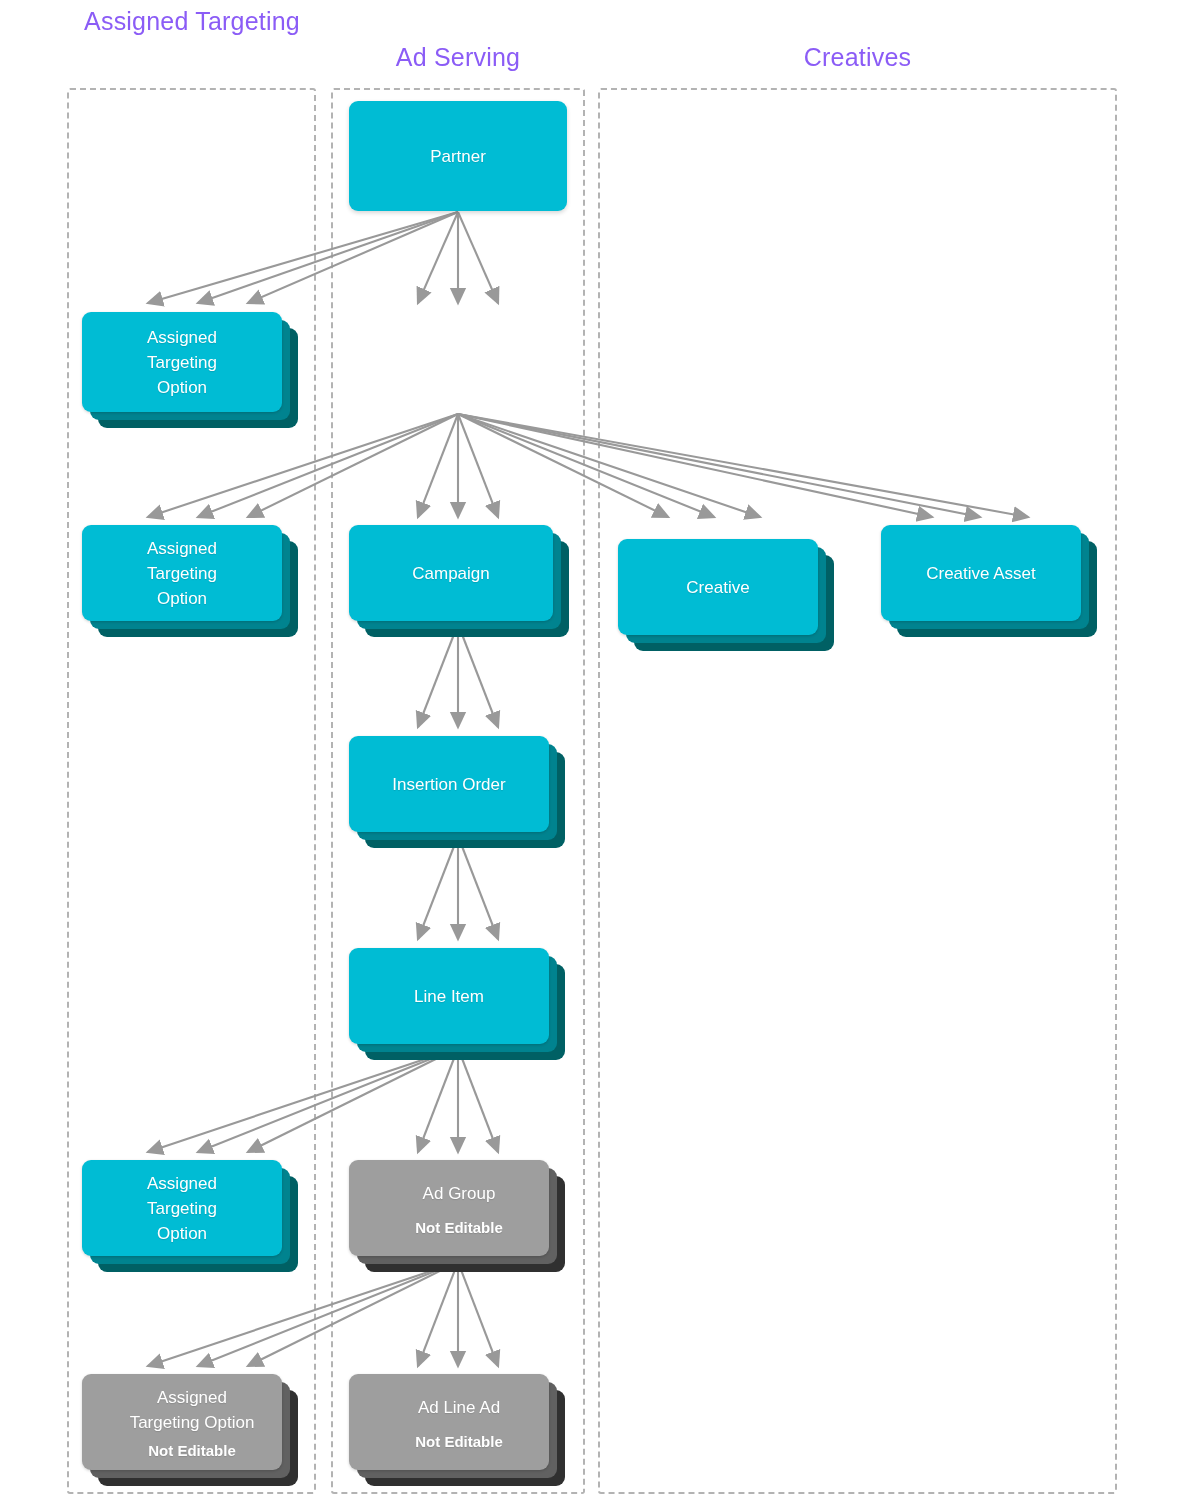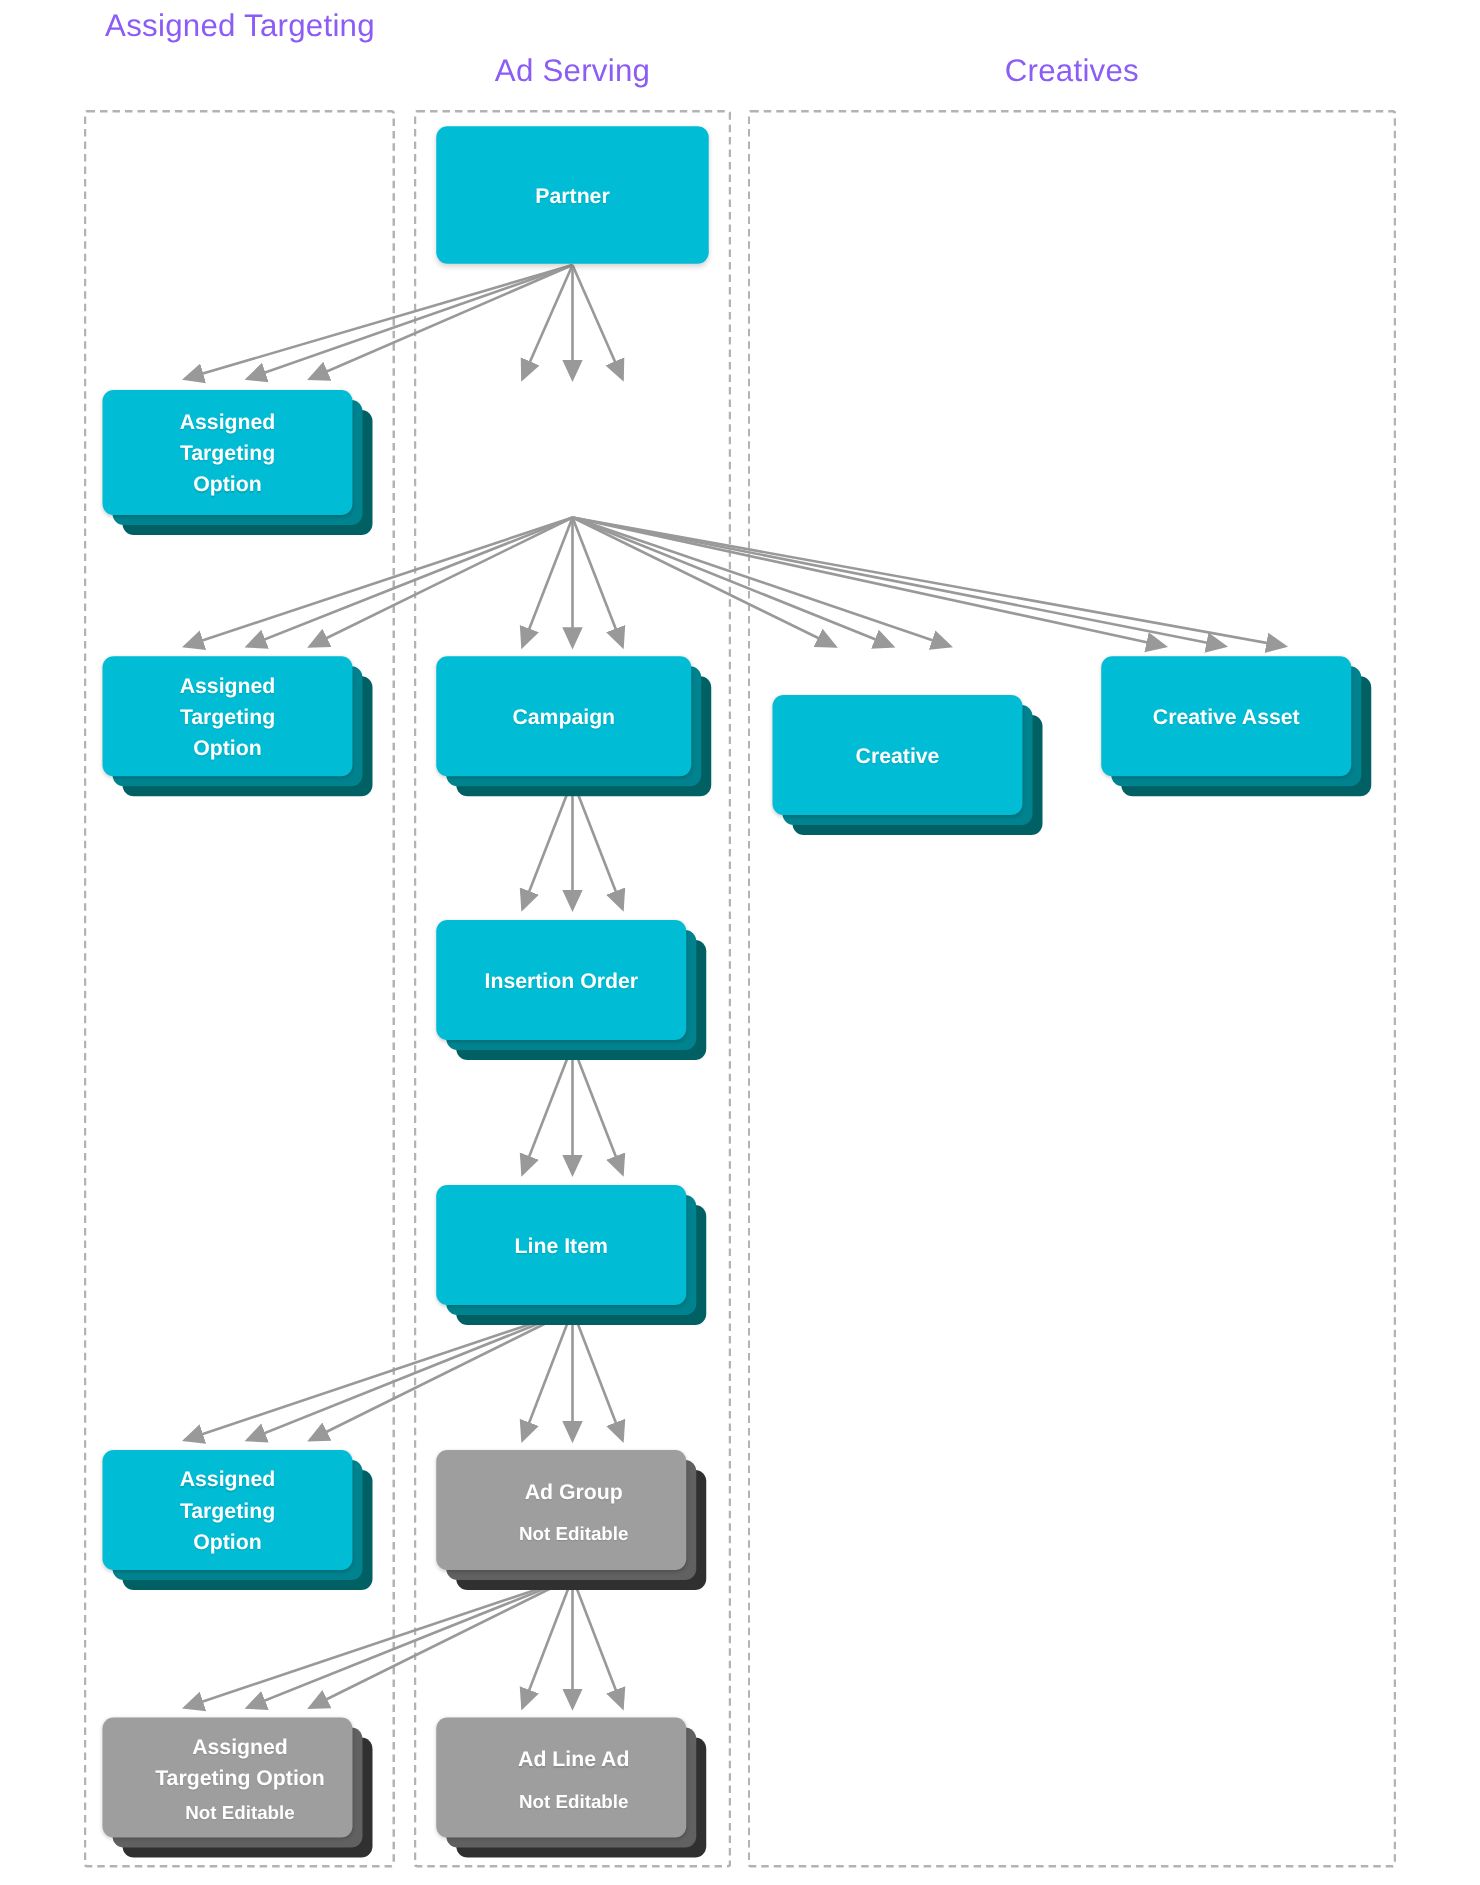--- a/index.html
+++ b/index.html
@@ -55,21 +55,21 @@
   .cyan .l3{ background:#006064; }
   
   .gray .l1{ background:#9e9e9e;padding-left:20px; }
   .gray .l2{ background:#616161; }
   .gray .l3{ background:#303030; }
 
   .node.single .l1{ box-shadow:0 2px 4px rgba(0,0,0,0.16); }
 
   .label{
     color:#ffffff;
-    font-weight:bold;
+    font-weight:normal;
     font-size:17px;
     line-height:25px;
     text-align:center;
     white-space:pre-line;
     text-shadow:0 1px 1px rgba(0,0,0,0.12);
   }
   .sublabel{
     color:#ffffff;
     font-weight:bold;
     font-size:15px;
@@ -179,21 +179,21 @@
   </div>
 
   <div class="node cyan" style="left:349px; top:525px; width:204px; height:96px;">
     <div class="card l3" style="width:204px; height:96px;"></div>
     <div class="card l2" style="width:204px; height:96px;"></div>
     <div class="card l1" style="width:204px; height:96px;">
       <div class="label">Campaign</div>
     </div>
   </div>
 
-  <div class="node cyan" style="left:618px; top:556px; width:200px; height:119px;">
+  <div class="node cyan" style="left:618px; top:539px; width:200px; height:119px;">
     <div class="card l3" style="width:200px; height:96px;"></div>
     <div class="card l2" style="width:200px; height:96px;"></div>
     <div class="card l1" style="width:200px; height:96px;">
       <div class="label">Creative</div>
     </div>
   </div>
 
   <div class="node cyan" style="left:881px; top:525px; width:200px; height:96px;">
     <div class="card l3" style="width:200px; height:96px;"></div>
     <div class="card l2" style="width:200px; height:96px;"></div>

